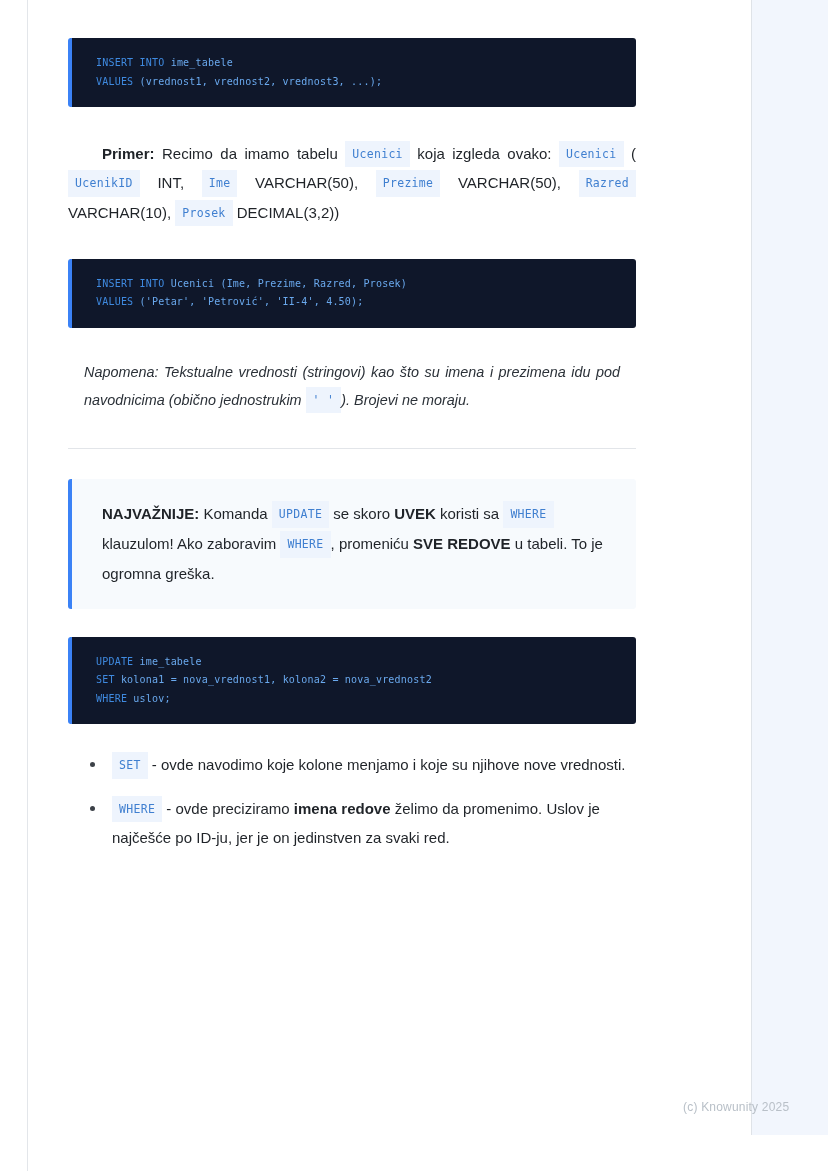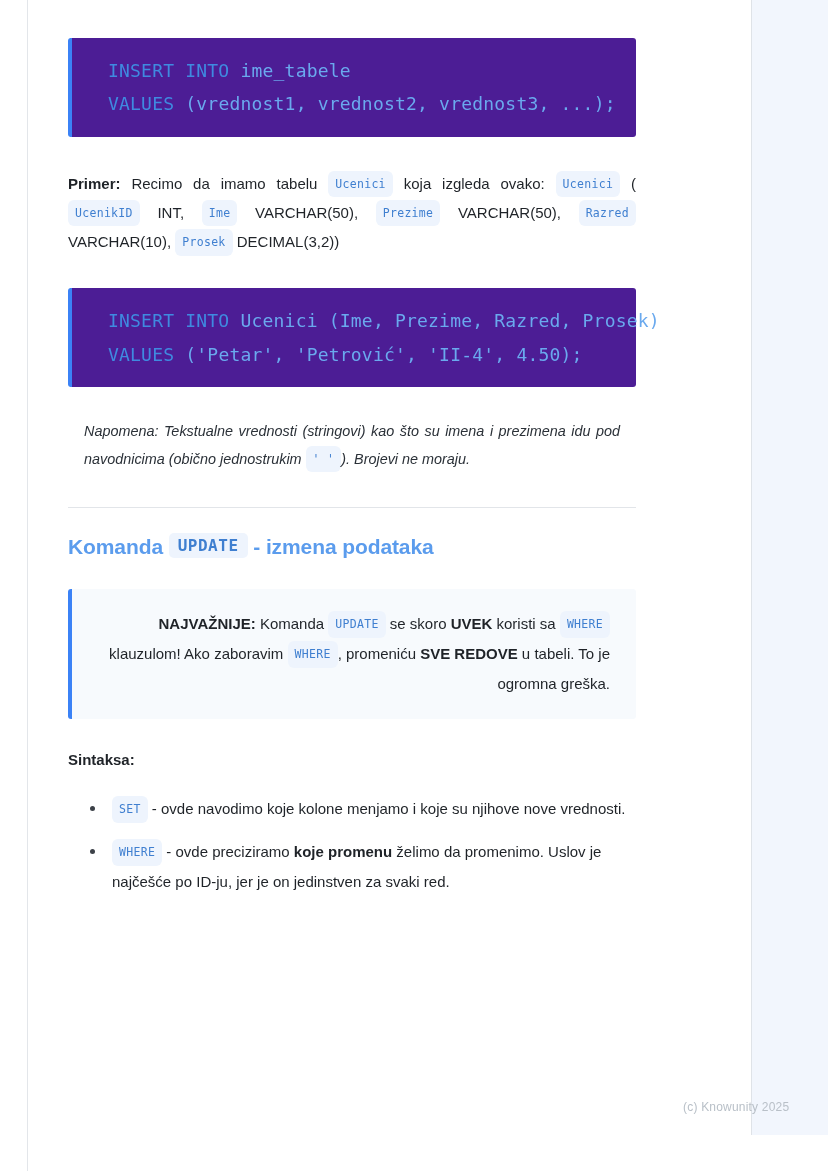--- a/index.html
+++ b/index.html
@@ -46,56 +46,56 @@
 
   .content {
     position: absolute;
     left: 68px;
     top: 0;
     width: 568px;
   }
 
   
   .codeblock {
-    background: #4c1d95;
+    background: #0f172a;
     border-left: 4px solid #3b82f6;
     border-radius: 3px;
-    padding: 16px 0 16px 36px;
+    padding: 16px 0 16px 24px;
     font-family: "DejaVu Sans Mono", monospace;
-    font-size: 18px;
+    font-size: 10px;
     line-height: 1.85;
     color: #4b9bf5;
     letter-spacing: 0.2px;
     white-space: pre;
   }
   .codeblock .kw { color: #3f8ae0; }
   .codeblock .rest { color: #6aa9ee; }
 
   
   .chip {
     display: inline-block;
     background: #eef4fd;
     color: #3f7fd0;
     font-family: "DejaVu Sans Mono", monospace;
     font-size: 11.5px;
     letter-spacing: 0.3px;
     padding: 2px 7px;
-    border-radius: 6px;
+    border-radius: 0;
     vertical-align: 1px;
     white-space: nowrap;
   }
 
   p.para {
     font-size: 15px;
     line-height: 1.95;
     color: #1f2328;
     text-align: justify;
     margin: 0;
   }
-  p.para b, .bold { font-weight: bold; }
+  p.para b, .bold { font-weight: bold; margin-left: 34px; }
 
   .note {
     font-size: 14.4px;
     font-style: italic;
     line-height: 1.95;
     color: #2b3138;
     text-align: justify;
     margin: 16px;
   }
 
@@ -191,28 +191,29 @@
   <p class="para" style="margin-top:32px;"><b>Primer:</b><span> Recimo da imamo tabelu </span><span class="chip">Ucenici</span><span> koja izgleda ovako: </span><span class="chip">Ucenici</span><span> ( </span><span class="chip">UcenikID</span><span> INT, </span><span class="chip">Ime</span><span> VARCHAR(50), </span><span class="chip">Prezime</span><span> VARCHAR(50), </span><span class="chip">Razred</span><span> VARCHAR(10), </span><span class="chip">Prosek</span><span> DECIMAL(3,2))</span></p>
 
 
   <div class="codeblock" style="margin-top:32px;"><span class="kw">INSERT INTO</span><span class="rest"> Ucenici (Ime, Prezime, Razred, Prosek)</span>
 <span class="kw">VALUES</span><span class="rest"> ('Petar', 'Petrović', 'II-4', 4.50);</span></div>
 
   <p class="note" style="margin-top:30px;"><span>Napomena: Tekstualne vrednosti (stringovi) kao što su imena i prezimena idu pod navodnicima (obično jednostrukim </span><span class="chip">' '</span><span>). Brojevi ne moraju.</span></p>
 
   <hr class="sep" style="margin-top:34px;">
 
-  <h2 class="section-title" style="margin-top:25px;"><span>Komanda </span><span class="chip-lg">UPDATE</span><span> - izmena podataka</span></h2>
-
-
-  <div class="callout" style="margin-top:30px;text-align:right;"><b>NAJVAŽNIJE:</b><span> Komanda </span><span class="chip">UPDATE</span><span> se skoro </span><b>UVEK</b><span> koristi sa </span><span class="chip">WHERE</span><span> klauzulom! Ako zaboravim </span><span class="chip">WHERE</span><span>, promeniću </span><b>SVE REDOVE</b><span> u tabeli. To je ogromna greška.</span></div>
-
-  <p class="subhead" style="margin-top:32px;">Sintaksa:</p>
-
+
+
+  <div class="callout" style="margin-top:30px;"><b>NAJVAŽNIJE:</b><span> Komanda </span><span class="chip">UPDATE</span><span> se skoro </span><b>UVEK</b><span> koristi sa </span><span class="chip">WHERE</span><span> klauzulom! Ako zaboravim </span><span class="chip">WHERE</span><span>, promeniću </span><b>SVE REDOVE</b><span> u tabeli. To je ogromna greška.</span></div>
+
+
+  <div class="codeblock" style="margin-top:28px;"><span class="kw">UPDATE</span><span class="rest"> ime_tabele</span>
+<span class="kw">SET</span><span class="rest"> kolona1 = nova_vrednost1, kolona2 = nova_vrednost2</span>
+<span class="kw">WHERE</span><span class="rest"> uslov;</span></div>
 
   <ul class="bullets" style="margin-top:26px;">
     <li><span class="chip">SET</span><span> - ovde navodimo koje kolone menjamo i koje su njihove nove vrednosti.</span></li>
-    <li><span class="chip">WHERE</span><span> - ovde preciziramo </span><b>koje promenu</b><span> želimo da promenimo. Uslov je najčešće po ID-ju, jer je on jedinstven za svaki red.</span></li>
+    <li><span class="chip">WHERE</span><span> - ovde preciziramo </span><b>imena redove</b><span> želimo da promenimo. Uslov je najčešće po ID-ju, jer je on jedinstven za svaki red.</span></li>
   </ul>
 
 </div>
 
 <div class="footer">(c) Knowunity 2025</div>
 
 </body></html>

